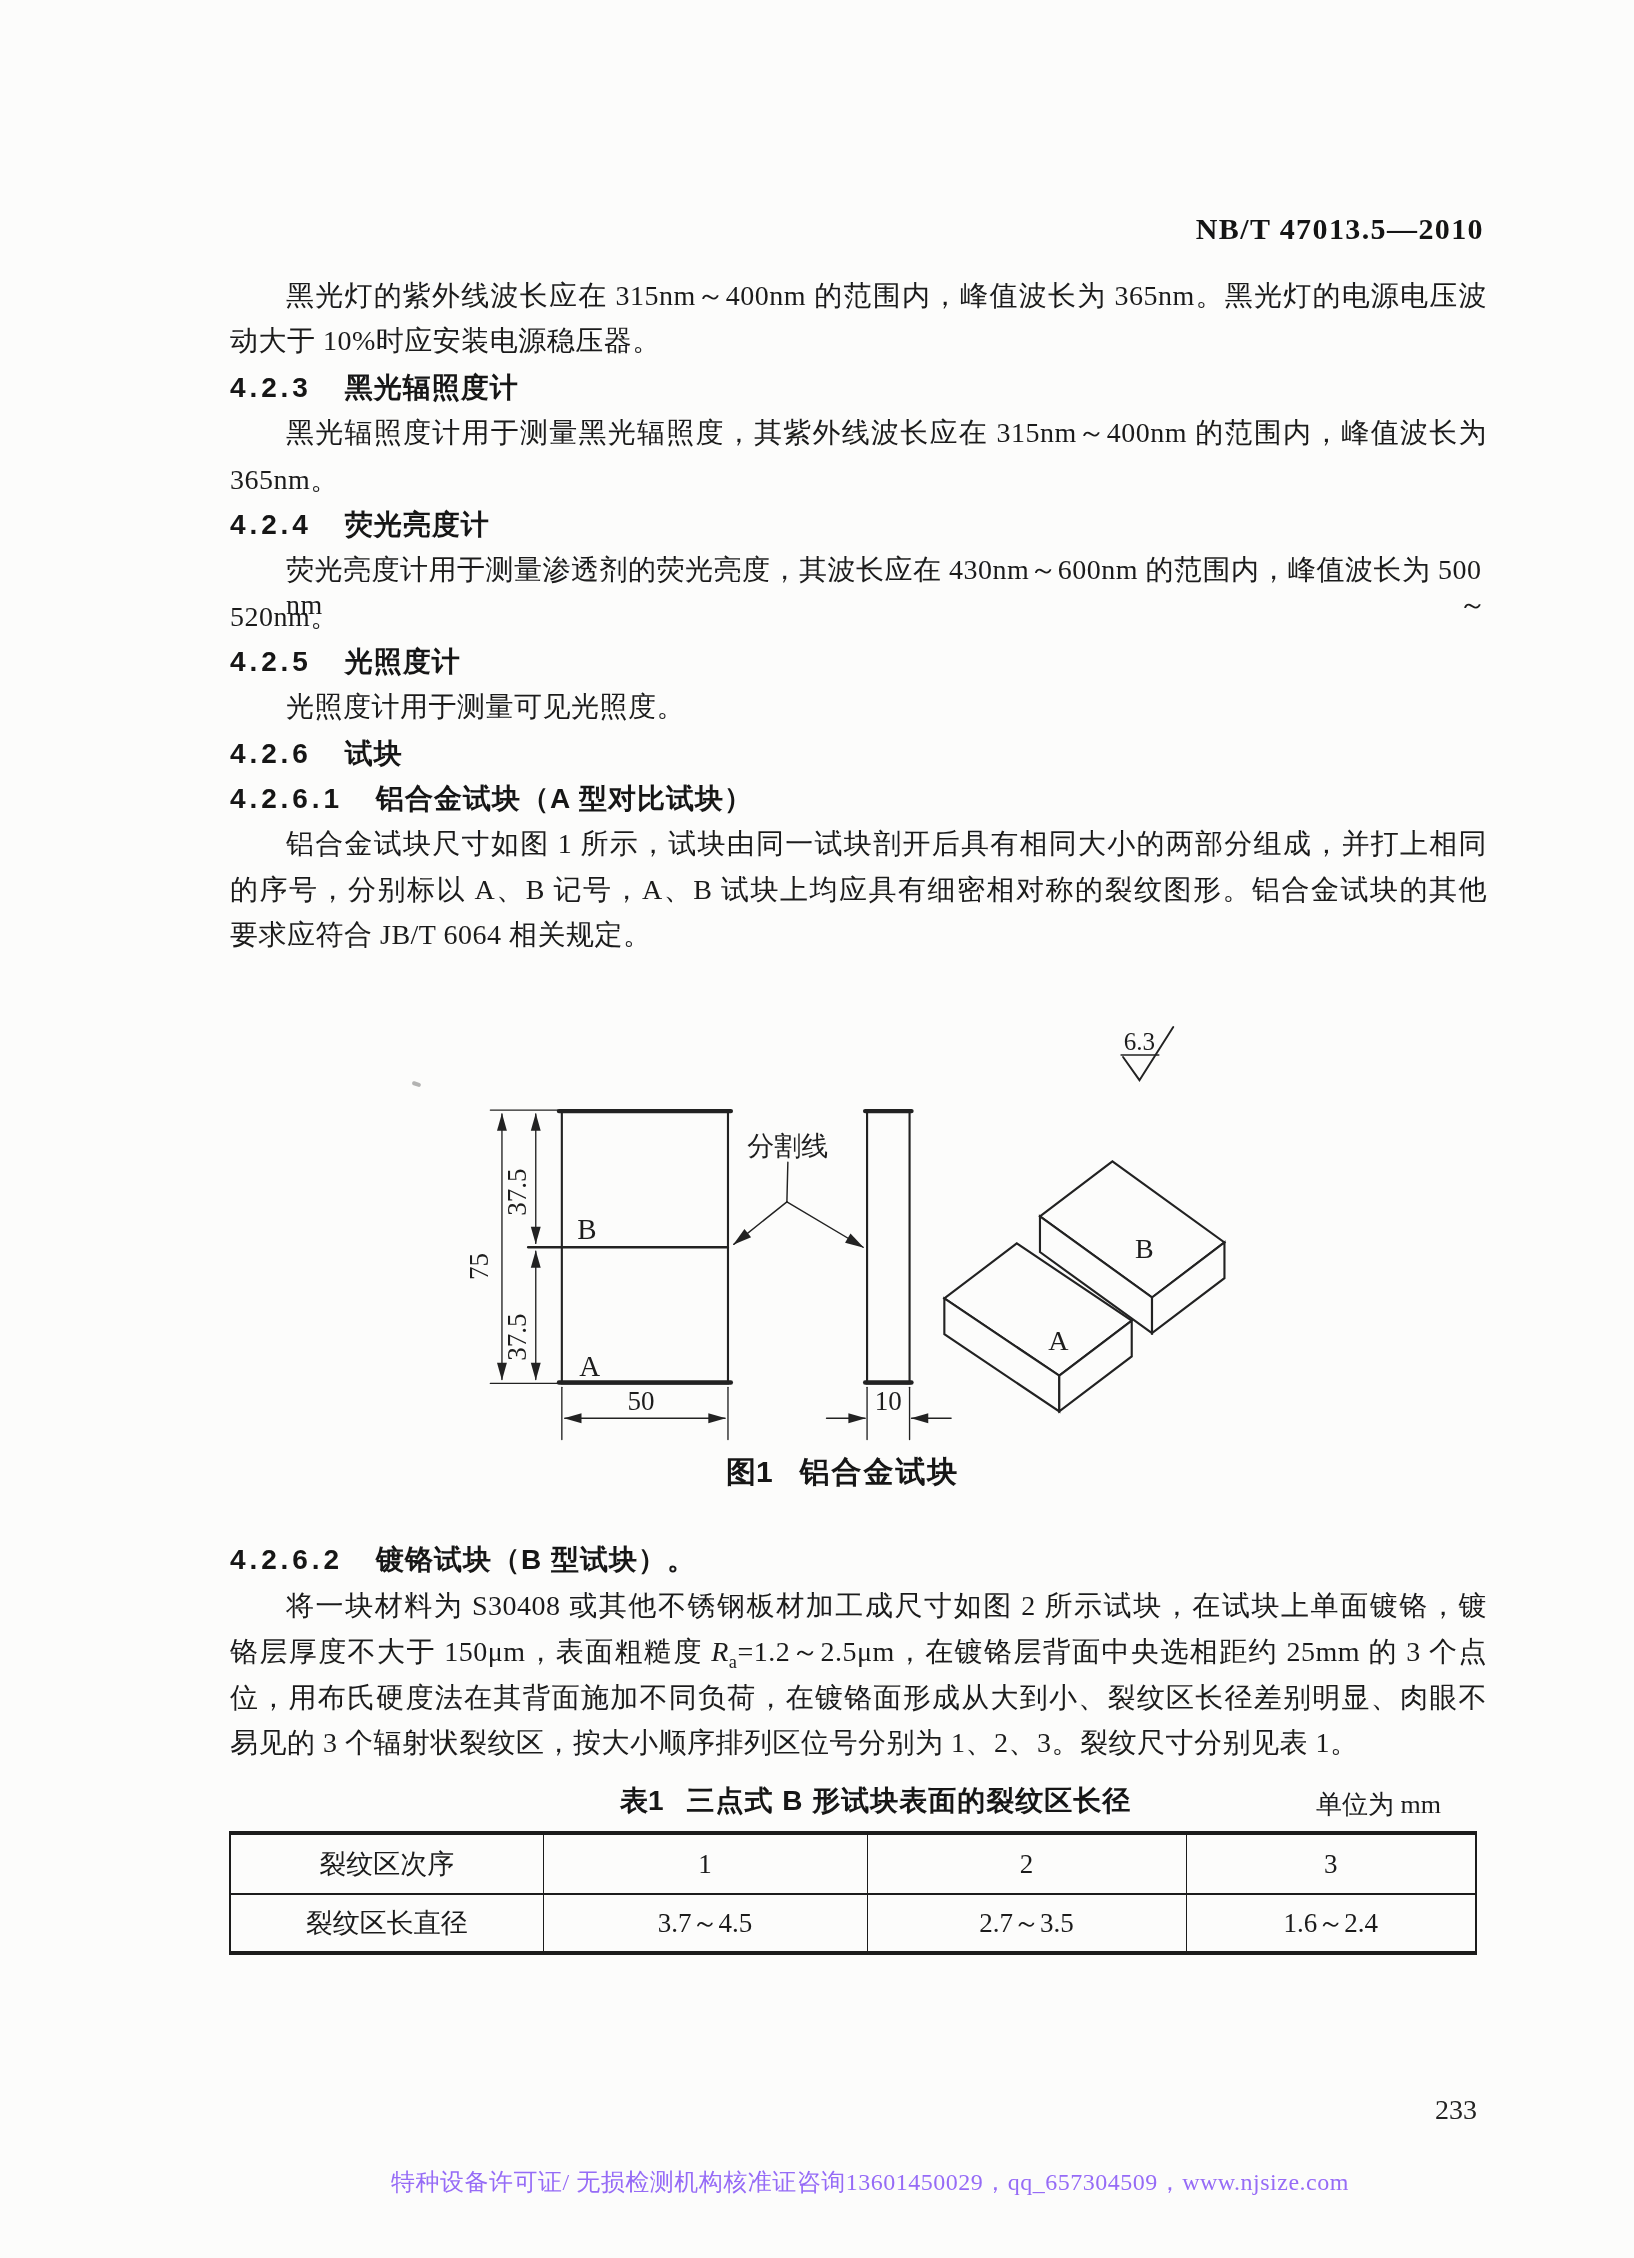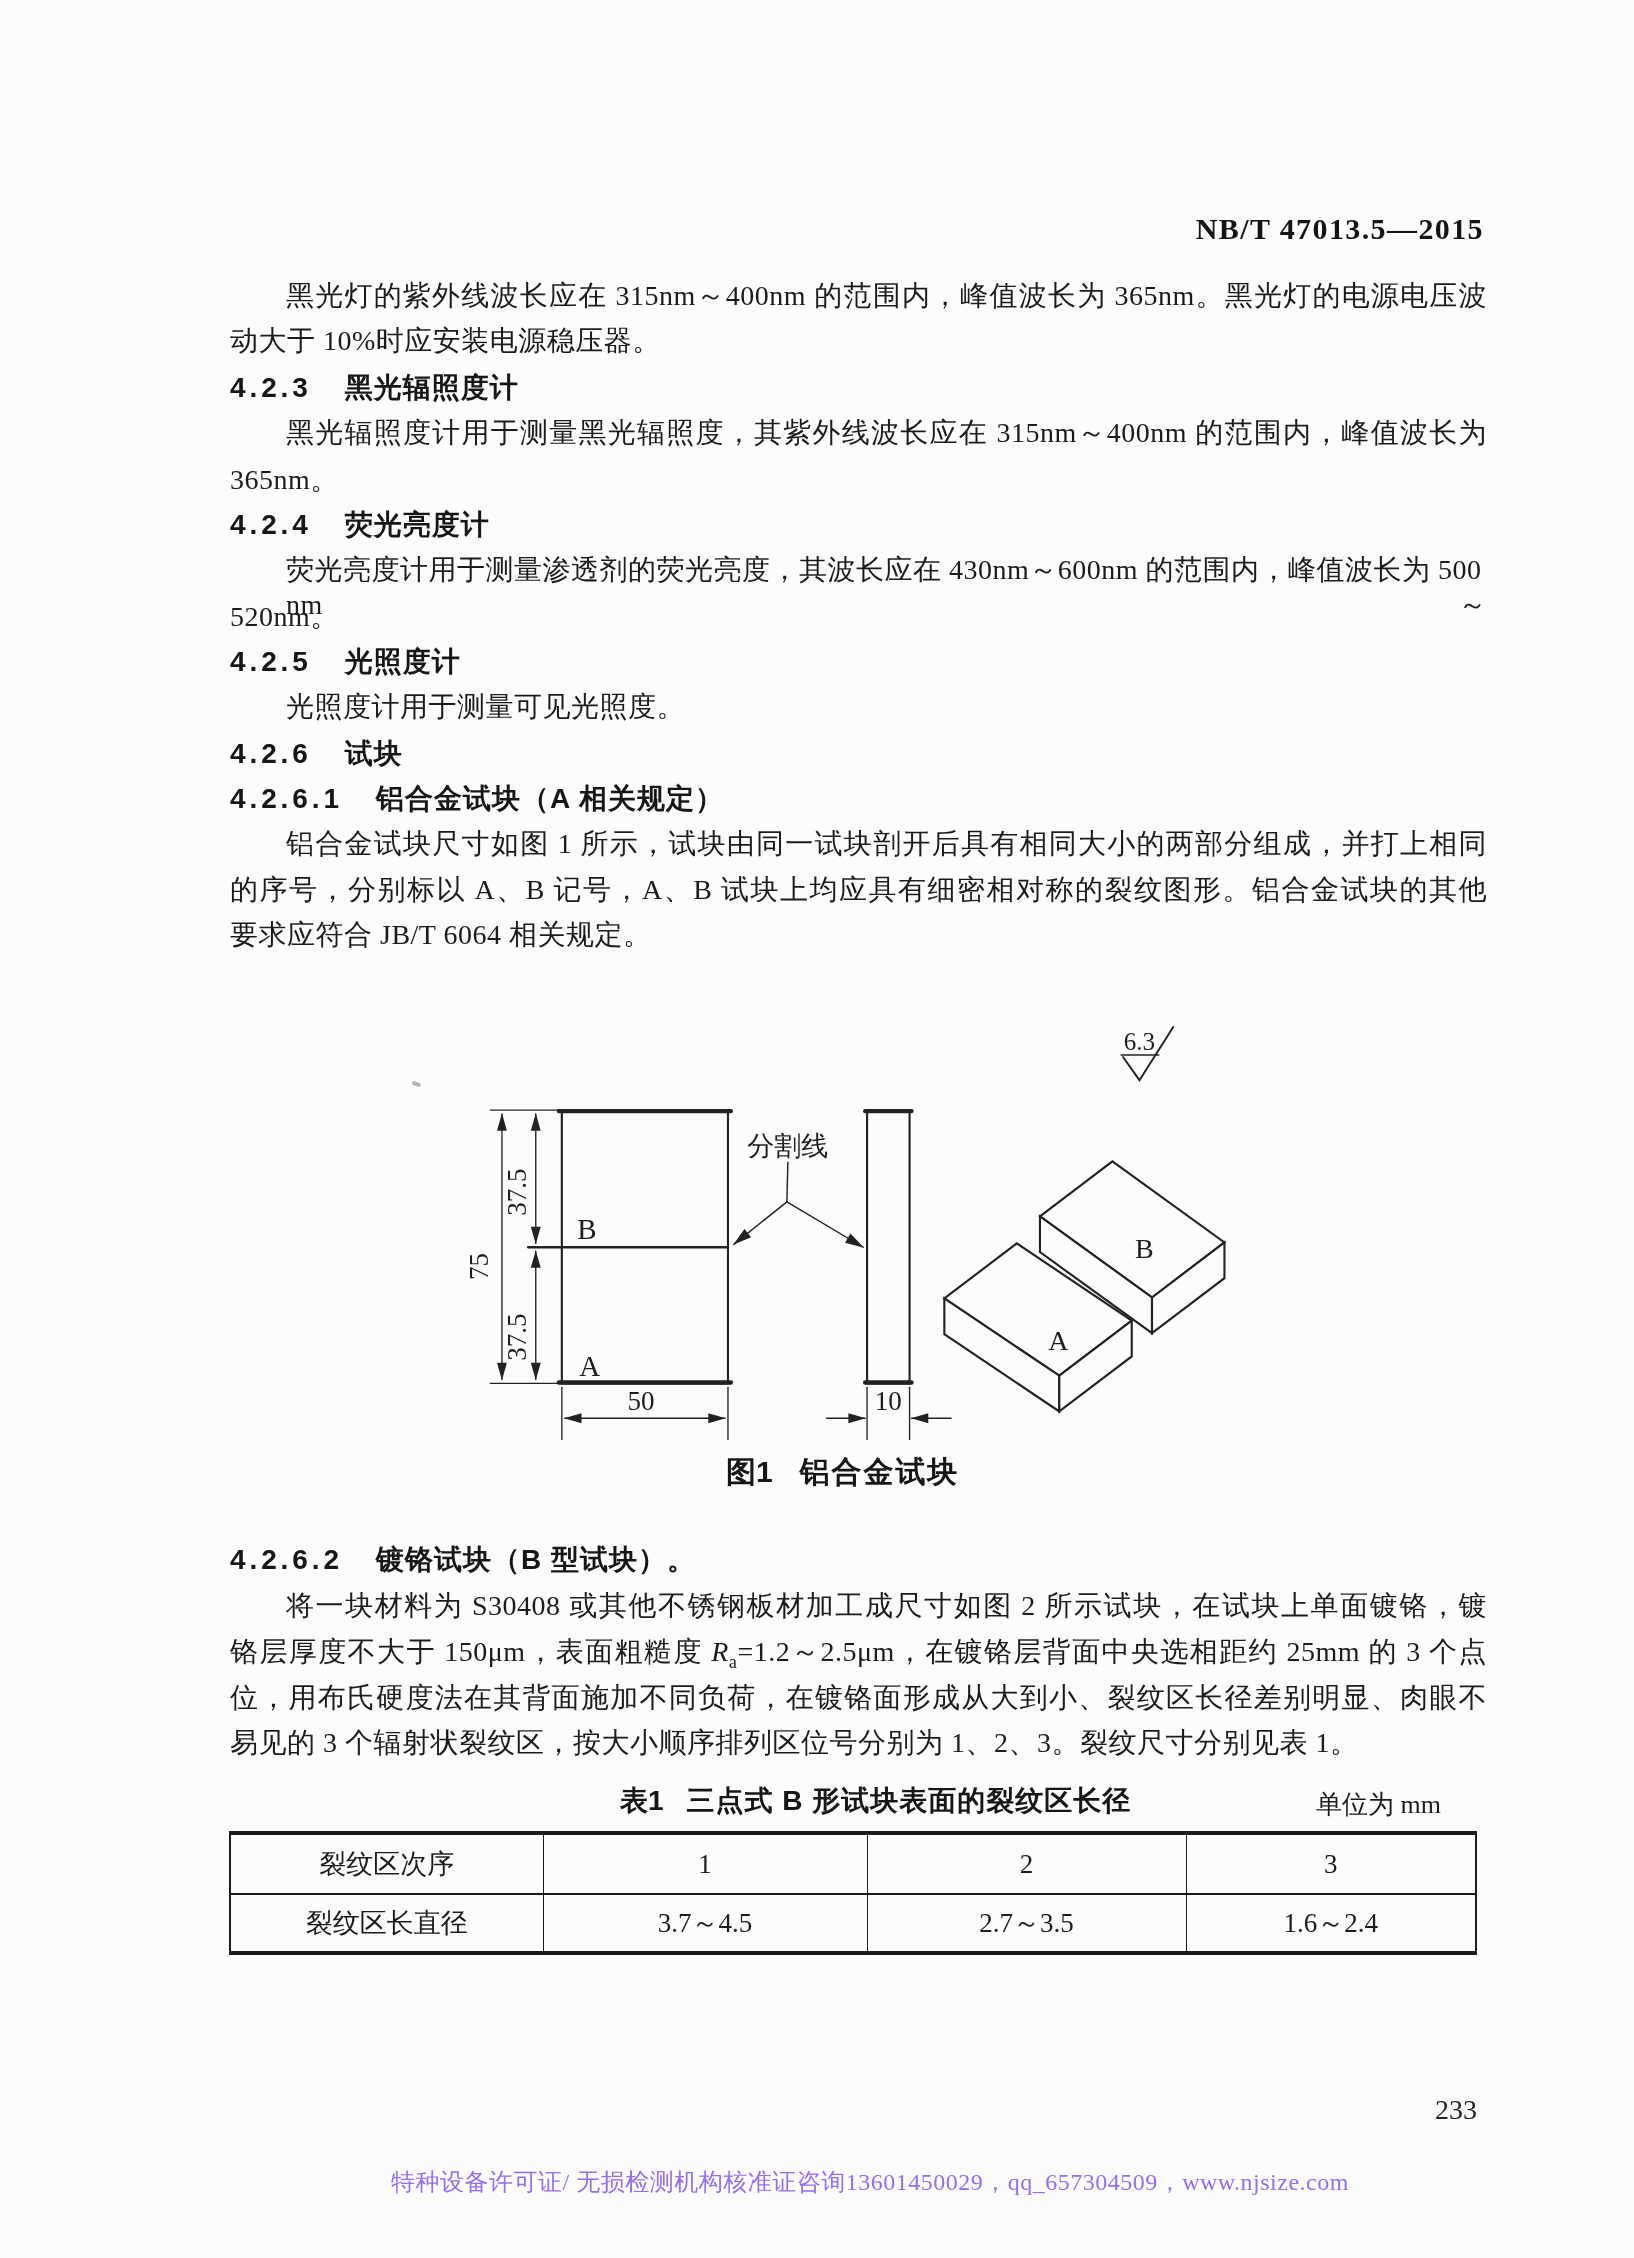--- a/index.html
+++ b/index.html
@@ -43,21 +43,21 @@
     border-radius:1.9px;opacity:0.55;transform:rotate(18deg);}
   svg text{font-family:"Liberation Serif","DejaVu Serif",serif;fill:#1d1d1d;}
   sub.ra{font-size:18.3px;}
   i.ra{font-family:"Liberation Serif","DejaVu Serif",serif;}
 </style>
 </head>
 <body>
 
 <div class="page">
 
-  <div class="docheader">NB/T 47013.5—2015</div>
+  <div class="docheader">NB/T 47013.5—2010</div>
 
   <div class="tline jline ind" style="top:278px;">黑光灯的紫外线波长应在 315nm～400nm 的范围内，峰值波长为 365nm。黑光灯的电源电压波</div>
   <div class="tline marg" style="top:323px;text-align:right;">动大于 10%时应安装电源稳压器。</div>
 
   <div class="heading" style="top:370px;">
     <span class="num">4.2.3</span><span class="ttl">黑光辐照度计</span>
   </div>
   <div class="tline jline ind" style="top:415px;">黑光辐照度计用于测量黑光辐照度，其紫外线波长应在 315nm～400nm 的范围内，峰值波长为</div>
   <div class="tline marg" style="top:462px;">365nm。</div>
 
@@ -69,21 +69,21 @@
 
   <div class="heading" style="top:644px;">
     <span class="num">4.2.5</span><span class="ttl">光照度计</span>
   </div>
   <div class="tline ind-start" style="top:689px;">光照度计用于测量可见光照度。</div>
 
   <div class="heading" style="top:736px;">
     <span class="num">4.2.6</span><span class="ttl">试块</span>
   </div>
   <div class="heading" style="top:781px;">
-    <span class="num">4.2.6.1</span><span class="ttl">铝合金试块（A 相关规定）</span>
+    <span class="num">4.2.6.1</span><span class="ttl">铝合金试块（A 型对比试块）</span>
   </div>
   <div class="tline jline ind" style="top:826px;">铝合金试块尺寸如图 1 所示，试块由同一试块剖开后具有相同大小的两部分组成，并打上相同</div>
   <div class="tline jline full" style="top:872px;">的序号，分别标以 A、B 记号，A、B 试块上均应具有细密相对称的裂纹图形。铝合金试块的其他</div>
   <div class="tline marg" style="top:917px;">要求应符合 JB/T 6064 相关规定。</div>
 
   <div class="artifact"></div>
   <svg style="position:absolute;left:444px;top:999px;" width="850" height="454" viewBox="460 1035 880 470" fill="none" stroke="#222" stroke-width="2.2" stroke-linecap="round">
     <defs>
       <marker id="arr" viewBox="0 0 13 10" refX="12.5" refY="5" markerWidth="14" markerHeight="11" orient="auto-start-reverse">
         <path d="M13,5 L1,1.6 L1,8.4 Z" fill="#222" stroke="none"></path>

